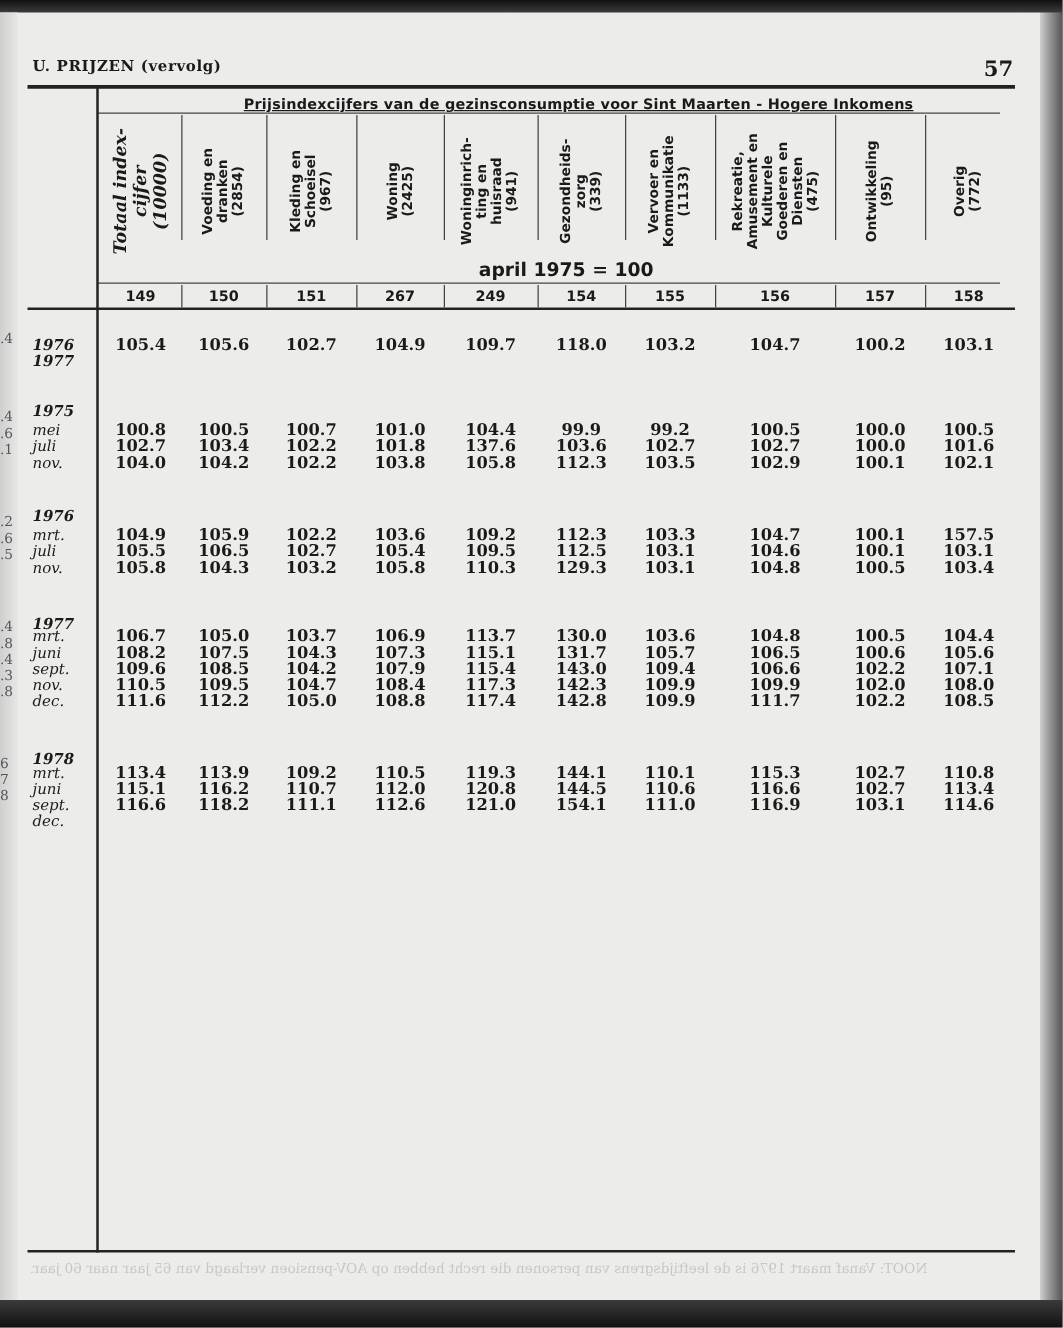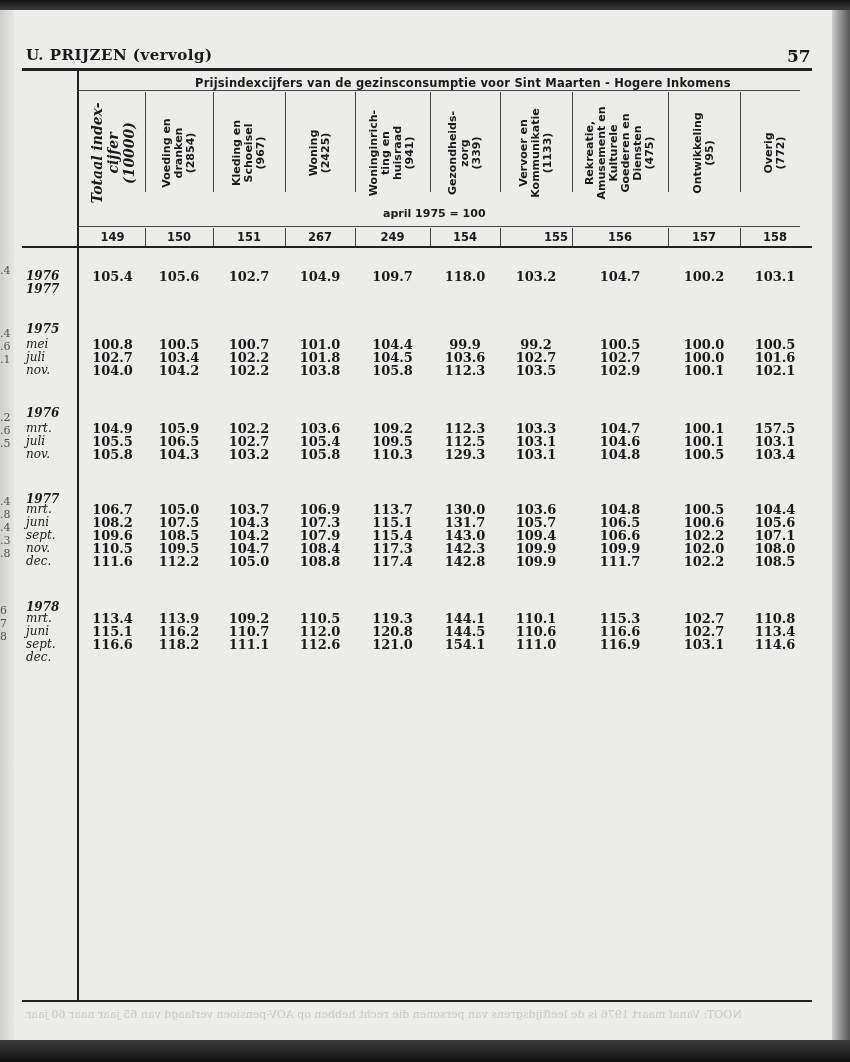--- a/index.html
+++ b/index.html
@@ -13,52 +13,52 @@
     position: absolute; left: 0; top: 10px; width: 832px; height: 1030px;
     background: #ececea;
   }
   .top-shadow { position: absolute; left: 0; top: 0; width: 850px; height: 12px; background: linear-gradient(#111, #444); }
   .right-edge { position: absolute; left: 832px; top: 10px; width: 18px; height: 1040px; background: linear-gradient(90deg, #cfcfcf, #9a9a9a 40%, #555); }
   .bottom-edge { position: absolute; left: 0; top: 1040px; width: 850px; height: 22px; background: linear-gradient(#3a3a3a, #111); }
   .left-fold { position: absolute; left: 0; top: 10px; width: 14px; height: 1030px; background: linear-gradient(90deg, #cfcfcf, #e6e6e4); }
 
   .running-head {
     position: absolute; left: 26px; top: 46px;
-    font-family: "DejaVu Serif", serif; font-weight: bold; font-size: 15px; letter-spacing: 0.5px;
+    font-family: "DejaVu Serif", serif; font-weight: bold; font-size: 12px; letter-spacing: 0.5px;
   }
   .page-number {
     position: absolute; left: 787px; top: 46px;
     font-family: "DejaVu Serif", serif; font-weight: bold; font-size: 17px;
   }
   .prev-page-margin {
     position: absolute; left: 0; font-size: 11px; color: #555; font-family: "DejaVu Serif", serif;
   }
   .rule-thick { position: absolute; left: 22px; width: 790px; height: 3px; background: #222; }
   .rule-thin { position: absolute; height: 1px; background: #444; }
   .vline { position: absolute; width: 1px; background: #444; }
   .vline-heavy { position: absolute; width: 2px; background: #222; }
 
   .table-title {
     position: absolute; left: 195px; top: 76px;
-    font-family: "DejaVu Sans", sans-serif; font-weight: bold; font-size: 11.5px; letter-spacing: 0.2px;
+    font-family: "DejaVu Sans", sans-serif; font-weight: bold; font-size: 11.5px; letter-spacing: 0.2px; text-decoration: underline;
   }
   .colhead {
     position: absolute; top: 92px; height: 122px;
     display: flex; align-items: center; justify-content: center;
   }
   .colhead .rot {
     transform: rotate(-90deg); white-space: pre; text-align: center;
     font-family: "DejaVu Sans", sans-serif; font-weight: bold; font-size: 11px; line-height: 12px;
   }
   .colhead .rot.italic-serif {
     font-family: "DejaVu Serif", serif; font-style: italic; font-size: 14px; line-height: 16px;
   }
   .base-note {
     position: absolute; left: 383px; top: 207px;
-    font-family: "DejaVu Sans", sans-serif; font-weight: bold; font-size: 11px;
+    font-family: "DejaVu Sans", sans-serif; font-weight: bold; font-size: 15px;
   }
   .colnum {
     position: absolute; top: 230px; height: 16px; text-align: center;
     font-family: "DejaVu Sans", sans-serif; font-weight: bold; font-size: 11.5px;
   }
   .rowlabel {
     position: absolute; left: 26px; font-style: italic; font-size: 12px; line-height: 13px;
     font-family: "DejaVu Serif", serif;
   }
   .rowlabel.year { font-weight: bold; }
@@ -167,21 +167,21 @@
     </div>
   </div>
 <div class="base-note">april 1975 = 100</div>
 <div id="colnums">
     <div class="colnum" style="left: 80px; width: 65px;">149</div>
     <div class="colnum" style="left: 145px; width: 68px;">150</div>
     <div class="colnum" style="left: 213px; width: 72px;">151</div>
     <div class="colnum" style="left: 285px; width: 70px;">267</div>
     <div class="colnum" style="left: 355px; width: 75px;">249</div>
     <div class="colnum" style="left: 430px; width: 70px;">154</div>
-    <div class="colnum" style="left: 500px; width: 72px; padding-left: 20px;">155</div>
+    <div class="colnum" style="left: 500px; width: 72px;">155</div>
     <div class="colnum" style="left: 572px; width: 96px;">156</div>
     <div class="colnum" style="left: 668px; width: 72px;">157</div>
     <div class="colnum" style="left: 740px; width: 70px;">158</div>
   </div>
 
 <div id="body-rows">
     <div class="rowlabel year" style="top: 270px;">1976</div>
     <div class="cell" style="left: 80px; width: 65px; top: 270px;">105.4</div>
     <div class="cell" style="left: 145px; width: 68px; top: 270px;">105.6</div>
     <div class="cell" style="left: 213px; width: 72px; top: 270px;">102.7</div>
@@ -203,21 +203,21 @@
     <div class="cell" style="left: 430px; width: 70px; top: 338px;">99.9</div>
     <div class="cell" style="left: 500px; width: 72px; top: 338px;">99.2</div>
     <div class="cell" style="left: 572px; width: 96px; top: 338px;">100.5</div>
     <div class="cell" style="left: 668px; width: 72px; top: 338px;">100.0</div>
     <div class="cell" style="left: 740px; width: 70px; top: 338px;">100.5</div>
     <div class="rowlabel" style="top: 351px;">juli</div>
     <div class="cell" style="left: 80px; width: 65px; top: 351px;">102.7</div>
     <div class="cell" style="left: 145px; width: 68px; top: 351px;">103.4</div>
     <div class="cell" style="left: 213px; width: 72px; top: 351px;">102.2</div>
     <div class="cell" style="left: 285px; width: 70px; top: 351px;">101.8</div>
-    <div class="cell" style="left: 355px; width: 75px; top: 351px;">104.5</div>
+    <div class="cell" style="left: 355px; width: 75px; top: 351px;">137.6</div>
     <div class="cell" style="left: 430px; width: 70px; top: 351px;">103.6</div>
     <div class="cell" style="left: 500px; width: 72px; top: 351px;">102.7</div>
     <div class="cell" style="left: 572px; width: 96px; top: 351px;">102.7</div>
     <div class="cell" style="left: 668px; width: 72px; top: 351px;">100.0</div>
     <div class="cell" style="left: 740px; width: 70px; top: 351px;">101.6</div>
     <div class="rowlabel" style="top: 364px;">nov.</div>
     <div class="cell" style="left: 80px; width: 65px; top: 364px;">104.0</div>
     <div class="cell" style="left: 145px; width: 68px; top: 364px;">104.2</div>
     <div class="cell" style="left: 213px; width: 72px; top: 364px;">102.2</div>
     <div class="cell" style="left: 285px; width: 70px; top: 364px;">103.8</div>

